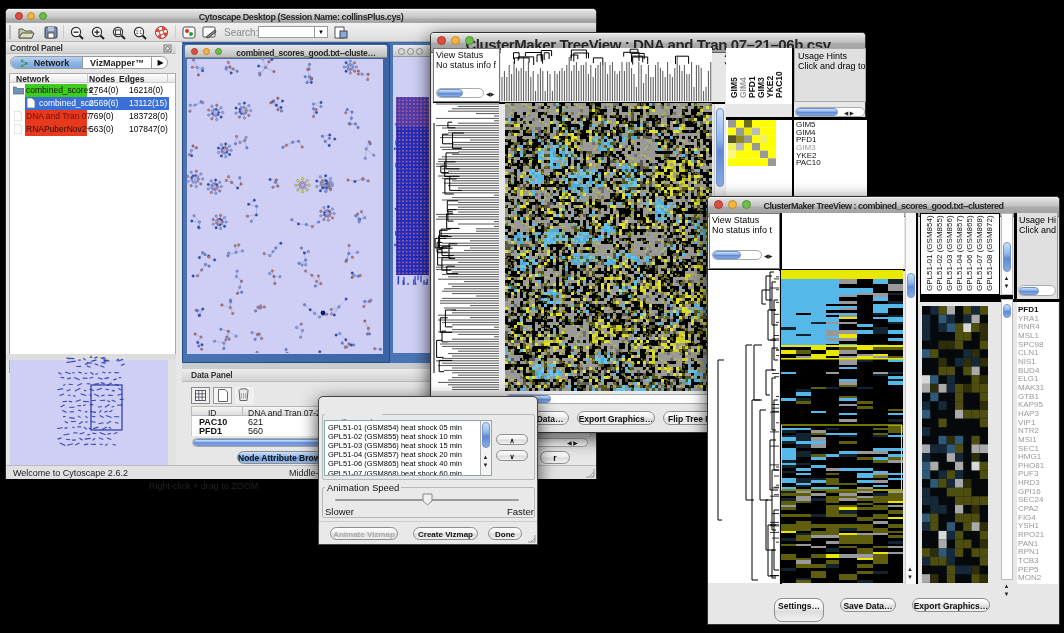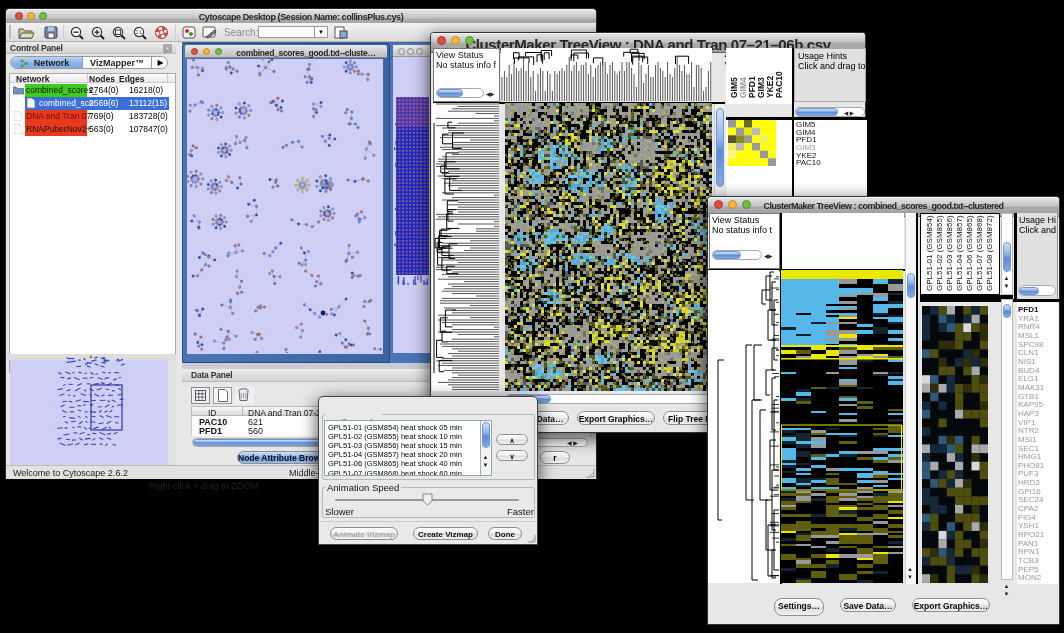--- a/index.html
+++ b/index.html
@@ -1595,21 +1595,21 @@
 
  <div class="abs" style="left:309px;top:105px;width:41px;height:282px;background:#fff"></div>
  <div class="abs" style="left:310px;top:109px" class2="gene">
       <div class="gene"><span style="color:#111;font-weight:bold">PFD1</span><br>YRA1<br>RNR4<br>MSL1<br>SPC98<br>CLN1<br>NIS1<br>BUD4<br>ELG1<br>MAK31<br>GTB1<br>KAP95<br>HAP3<br>VIP1<br>NTR2<br>MSI1<br>SEC1<br>HMG1<br>PHO81<br>PUF3<br>HRD3<br>GPI16<br>SEC24<br>CPA2<br>FIG4<br>YSH1<br>RPO21<br>PAN1<br>RPN1<br>TCB3<br>PEP5<br>MON2</div>
     </div>
  <div class="abs" style="left:293px;top:102px;width:12px;height:281px;background:#fff;border:1px solid #bbb">
   <div class="pill" style="left:1px;top:4px;width:8px;height:14px;border-radius:5px"></div>
   <div class="arrowbox" style="left:1.5px;top:282px">▲<br>▼</div>
  </div>
 
- <div class="aqbtn" style="left:66px;top:401px;width:50px;height:18px;font-size:8.5px;line-height:14px">Settings…</div>
+ <div class="aqbtn" style="left:66px;top:401px;width:50px;height:24px;font-size:8.5px;line-height:14px">Settings…</div>
  <div class="aqbtn" style="left:132px;top:401px;width:56px;height:14px;font-size:8.5px;line-height:14px">Save Data…</div>
  <div class="aqbtn" style="left:204px;top:401px;width:78px;height:14px;font-size:8.5px;line-height:14px">Export Graphics…</div>
 </div>
 
 <svg class="abs" style="left:708px;top:270px" width="71" height="313" viewBox="0 0 71 313">
     <rect x="0.0" y="0.0" width="71.0" height="313.0" fill="#fff"></rect>
     <line x1="62" y1="2" x2="62" y2="40" stroke="#000" stroke-width="1"></line>
     <line x1="62" y1="2" x2="66" y2="2" stroke="#000" stroke-width="1"></line>
     <line x1="62" y1="40" x2="68" y2="40" stroke="#000" stroke-width="1"></line>
     <line x1="58" y1="6" x2="58" y2="30" stroke="#000" stroke-width="1"></line>

